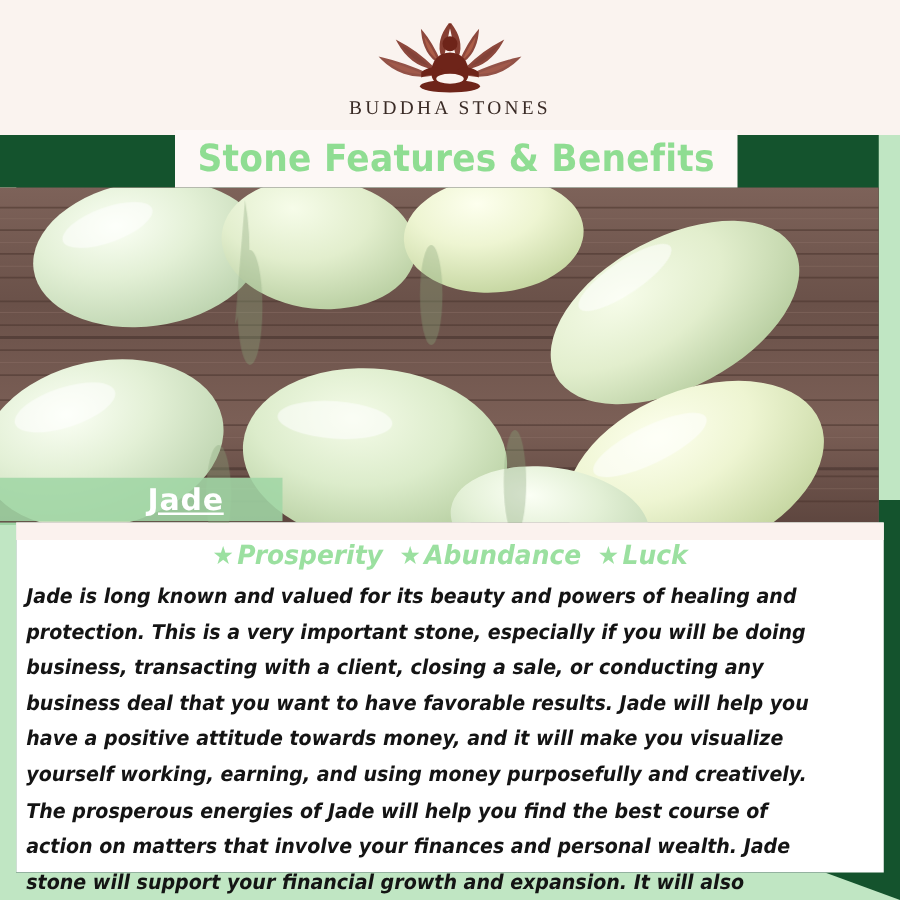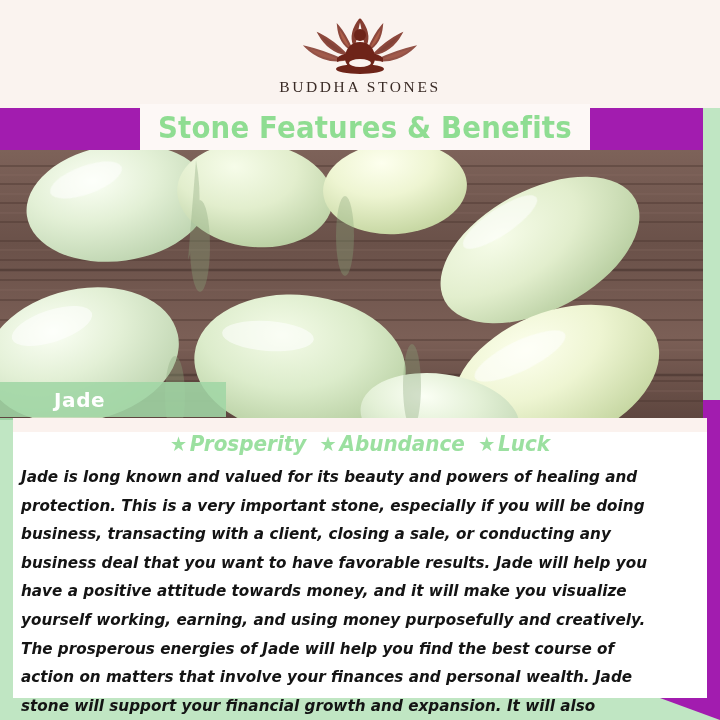--- a/index.html
+++ b/index.html
@@ -5,21 +5,21 @@
   html, body {
     margin: 0;
     padding: 0;
     background: #ffffff;
   }
   #page {
     position: relative;
     width: 720px;
     height: 720px;
     overflow: hidden;
-    background: #a21caf;
+    background: #14532d;
     font-family: "Liberation Sans", sans-serif;
   }
 
   
   .green-top-right {
     position: absolute;
     top: 0; left: 410px;
     width: 310px; height: 17px;
     background: #c0e6c3;
     clip-path: polygon(17px 0, 100% 0, 100% 100%, 0 100%);
@@ -113,23 +113,24 @@
     width: 226px; height: 35px;
     background: rgba(160, 214, 165, 0.88);
     display: flex;
     align-items: center;
     z-index: 5;
   }
   .stone-label-text {
     color: #ffffff;
     font-family: "DejaVu Sans", sans-serif;
     font-weight: 700;
-    font-size: 20px;
+    font-size: 24px;
     letter-spacing: 0.6px;
-    margin-left: 54px;
+    margin-left: 118px;
+    text-decoration: underline;
   }
 
   
   .content {
     position: absolute;
     left: 13px; top: 418px;
     width: 694px; height: 280px;
     background: #ffffff;
     z-index: 2;
     box-sizing: border-box;

